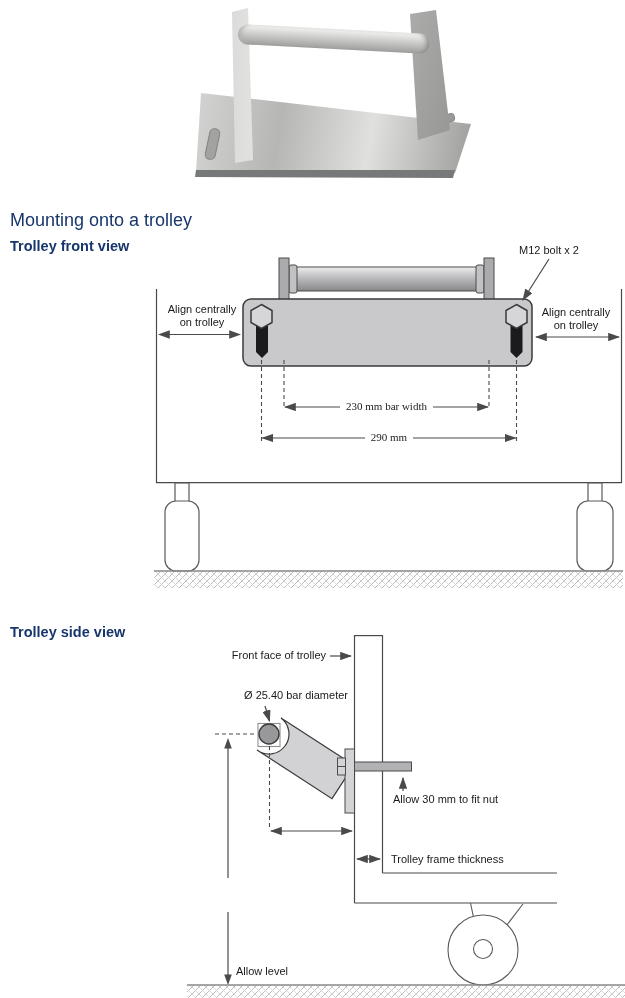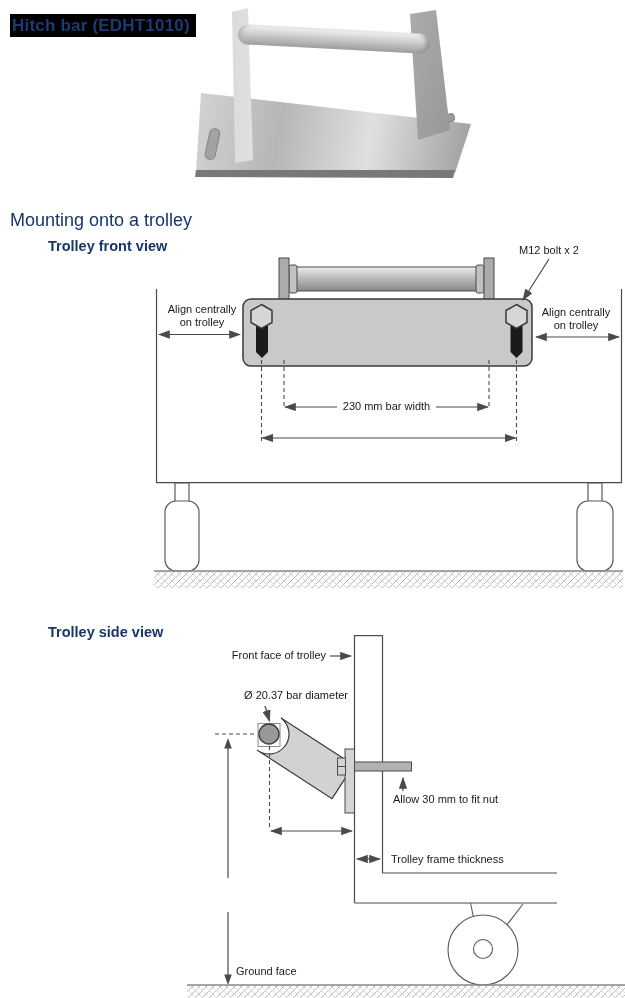--- a/index.html
+++ b/index.html
@@ -3,21 +3,21 @@
 <meta charset="utf-8">
 <style>
   html,body{margin:0;padding:0;background:#fff;}
   .page{position:relative;width:625px;height:998px;background:#fff;overflow:hidden;
         font-family:"Liberation Sans","DejaVu Sans",sans-serif;}
   
   .title-bar{position:absolute;left:10px;top:14px;width:186px;height:23px;background:#000;}
   .title-bar span{display:block;white-space:nowrap;font-size:17px;font-weight:bold;
         color:#1c3a73;line-height:23px;padding-left:2px;letter-spacing:.2px;}
   .h1{position:absolute;left:10px;top:210px;font-size:18px;font-weight:normal;color:#17366b;}
-  .h2{position:absolute;font-size:14.5px;font-weight:bold;color:#17366b;margin-left:38px;}
+  .h2{position:absolute;font-size:14.5px;font-weight:bold;color:#17366b;}
   .h2.front{left:10px;top:238px;}
   .h2.side{left:10px;top:624px;}
   
   .photo{position:absolute;left:193px;top:8px;width:278px;height:172px;overflow:hidden;}
   .photo div{position:absolute;}
   .ph-base{left:0;top:0;width:278px;height:172px;
       clip-path:polygon(8px 85px,278px 116px,262px 165px,3px 164px);
       background:linear-gradient(100deg,#d9d9d7,#b6b6b4 35%,#e0e0de 65%,#9c9c9a);}
   .ph-base-edge{left:0;top:0;width:278px;height:172px;
       clip-path:polygon(3px 162px,262px 162px,260px 170px,2px 169px);background:#77787a;}
@@ -37,32 +37,29 @@
       border:1px solid #8a8a88;transform:rotate(-12deg);}
   
   .diagram{position:absolute;left:11px;width:625px;}
   .diagram svg{position:absolute;left:0;top:0;}
   #front-view{top:240px;height:350px;}
   #side-view{top:630px;height:368px;margin-left:48px;}
   .lbl{position:absolute;font-size:11px;color:#1a1a1a;line-height:12.5px;}
   .lbl.center{text-align:center;}
   .lbl.right{text-align:right;}
   .lbl.nowrap{white-space:nowrap;}
-  .dimlbl{position:absolute;text-align:center;font-size:11px;color:#1a1a1a;line-height:13px;}
+  .dimlbl{position:absolute;text-align:center;font-size:11px;color:#1a1a1a;line-height:13px;font-family:Liberation Serif, serif;}
   .dimlbl span{background:#fff;padding:0 6px;}
   .whitebg{background:#fff;}
 </style>
 </head>
 <body>
 
 <div class="page">
 
-  <div class="title-bar">
-    <span>Hitch bar (EDHT1010)</span>
-  </div>
 
   <div class="photo">
     <div class="ph-base"></div>
     <div class="ph-base-edge"></div>
     <div class="ph-slot-l"></div>
     <div class="ph-slot-r"></div>
     <div class="ph-up-l"></div>
     <div class="ph-up-r"></div>
     <div class="ph-bar"></div>
   </div>
@@ -147,20 +144,23 @@
       <div>Align centrally</div>
       <div>on trolley</div>
     </div>
     <div class="lbl center" style="left:519px;top:66px;width:92px;">
       <div>Align centrally</div>
       <div>on trolley</div>
     </div>
     <div class="dimlbl" style="left:274px;top:160px;width:203px;">
       <span>230 mm bar width</span>
     </div>
+    <div class="dimlbl" style="left:251px;top:191px;width:254px;">
+      <span>290 mm</span>
+    </div>
   </div>
 
   <div class="diagram" id="side-view">
     <svg width="625" height="368" viewBox="0 630 625 368">
       <defs>
         <marker id="sv-ah" viewBox="0 0 10 7" refX="9" refY="3.5" markerWidth="10" markerHeight="7" orient="auto-start-reverse">
           <path d="M0,0 L10,3.5 L0,7 Z" fill="#4a4a4c"></path>
         </marker>
         <pattern id="sv-hatch" width="7" height="7" patternUnits="userSpaceOnUse">
           <path d="M0,7 L7,0" stroke="#bcbcbc" stroke-width="1"></path>
@@ -213,19 +213,19 @@
         <polygon points="169,985 165.2,974.5 172.8,974.5" fill="#4a4a4c" stroke="none"></polygon>
       </g>
 
       <g>
         <rect x="128" y="985" width="492" height="13" fill="url(#sv-hatch)"></rect>
         <line x1="128" y1="985" x2="620" y2="985" stroke="#88888a" stroke-width="1.4"></line>
       </g>
     </svg>
 
     <div class="lbl right nowrap" style="left:127px;top:19px;width:140px;">Front face of trolley</div>
-    <div class="lbl center nowrap" style="left:167px;top:59px;width:140px;">Ø 20.37 bar diameter</div>
+    <div class="lbl center nowrap" style="left:167px;top:59px;width:140px;">Ø 25.40 bar diameter</div>
     <div class="lbl nowrap" style="left:334px;top:163px;">Allow 30 mm to fit nut</div>
     <div class="lbl nowrap" style="left:332px;top:223px;">Trolley frame thickness</div>
-    <div class="lbl nowrap" style="left:177px;top:335px;">Ground face</div>
+    <div class="lbl nowrap" style="left:177px;top:335px;">Allow level</div>
   </div>
 
 </div>
 
 </body></html>

